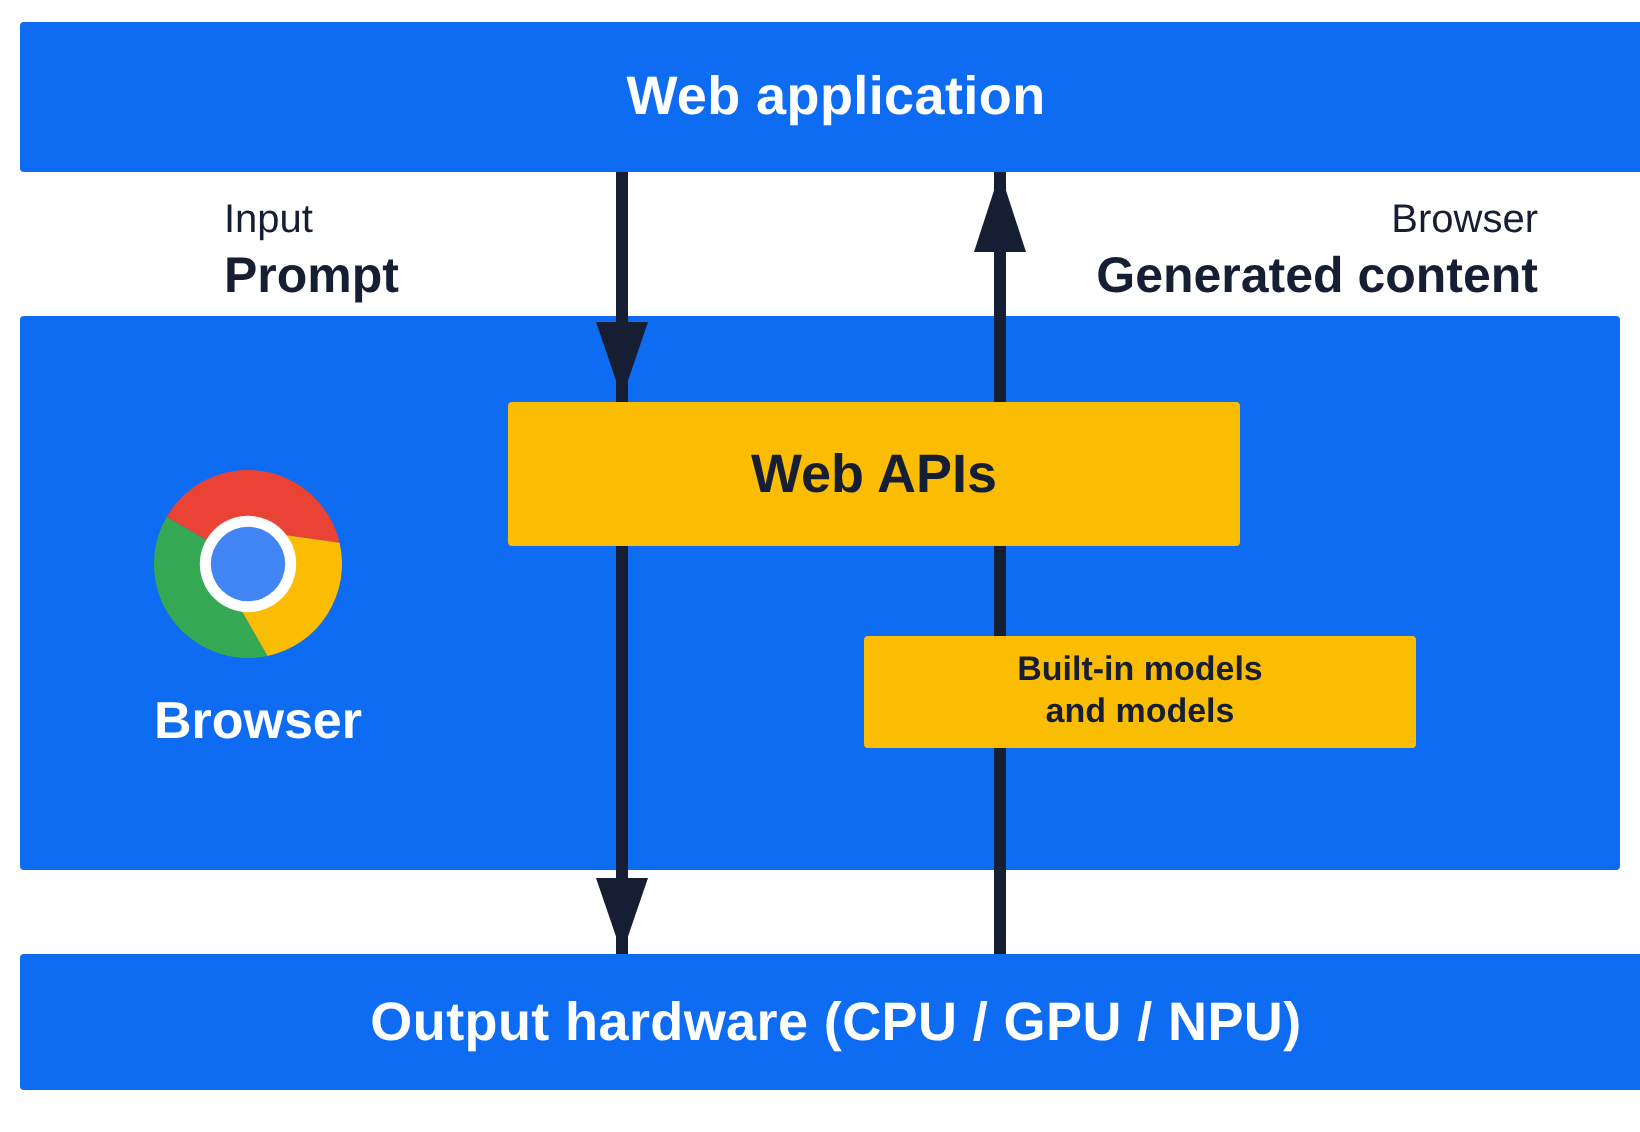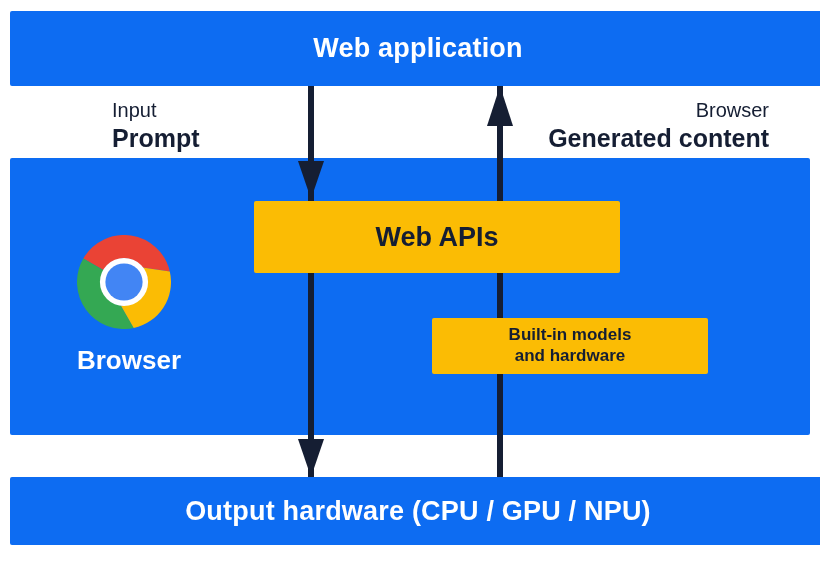--- a/index.html
+++ b/index.html
@@ -159,20 +159,20 @@
     <circle cx="48" cy="48" r="24.6" fill="#ffffff"></circle>
     <circle cx="48" cy="48" r="19" fill="#4285f4"></circle>
   </svg>
   <div class="browser-label">Browser</div>
 
   <div class="yellow-box web-apis-box">
     <span>Web APIs</span>
   </div>
   <div class="yellow-box builtin-box">
     <span>Built-in models</span>
-    <span>and hardware</span>
+    <span>and models</span>
   </div>
 
   <div class="bar bottom-bar">
     <span>Output hardware (CPU / GPU / NPU)</span>
   </div>
 
 </div>
 
 </body></html>

